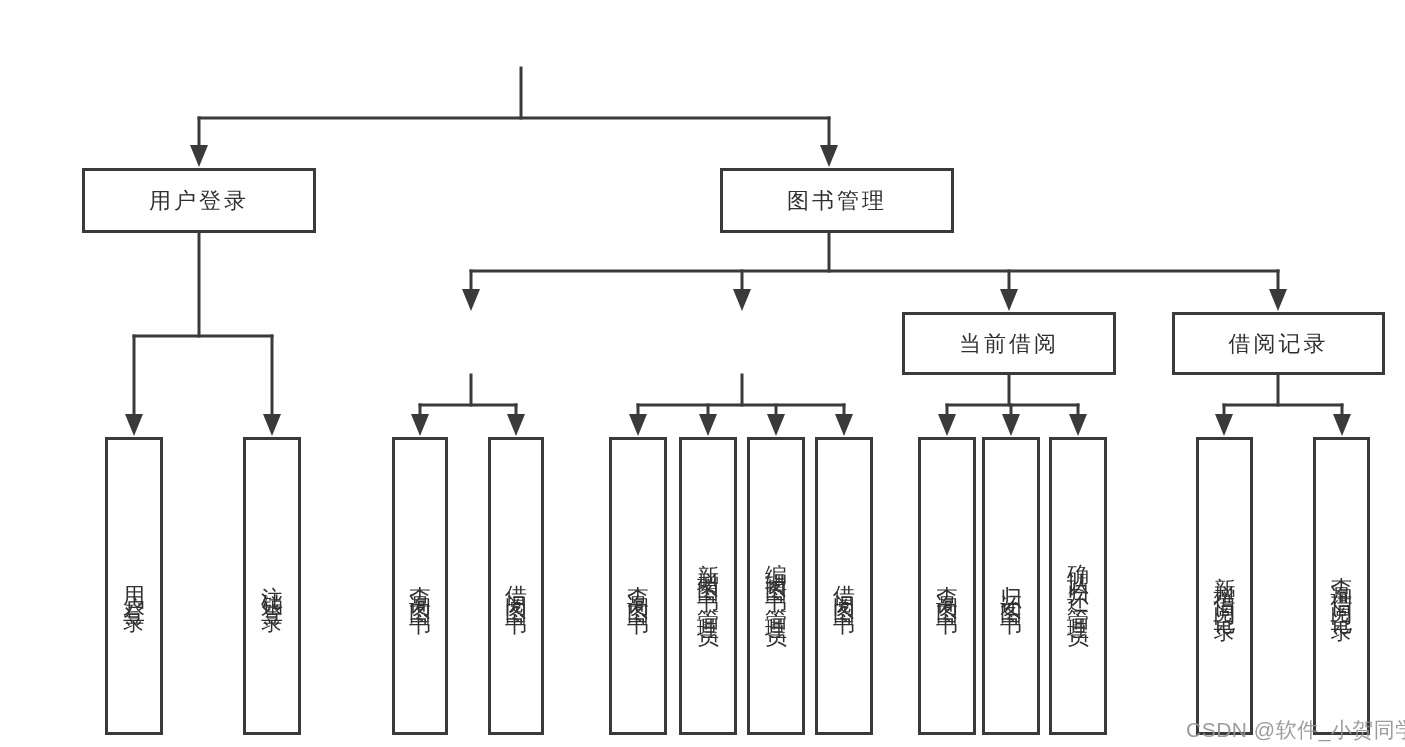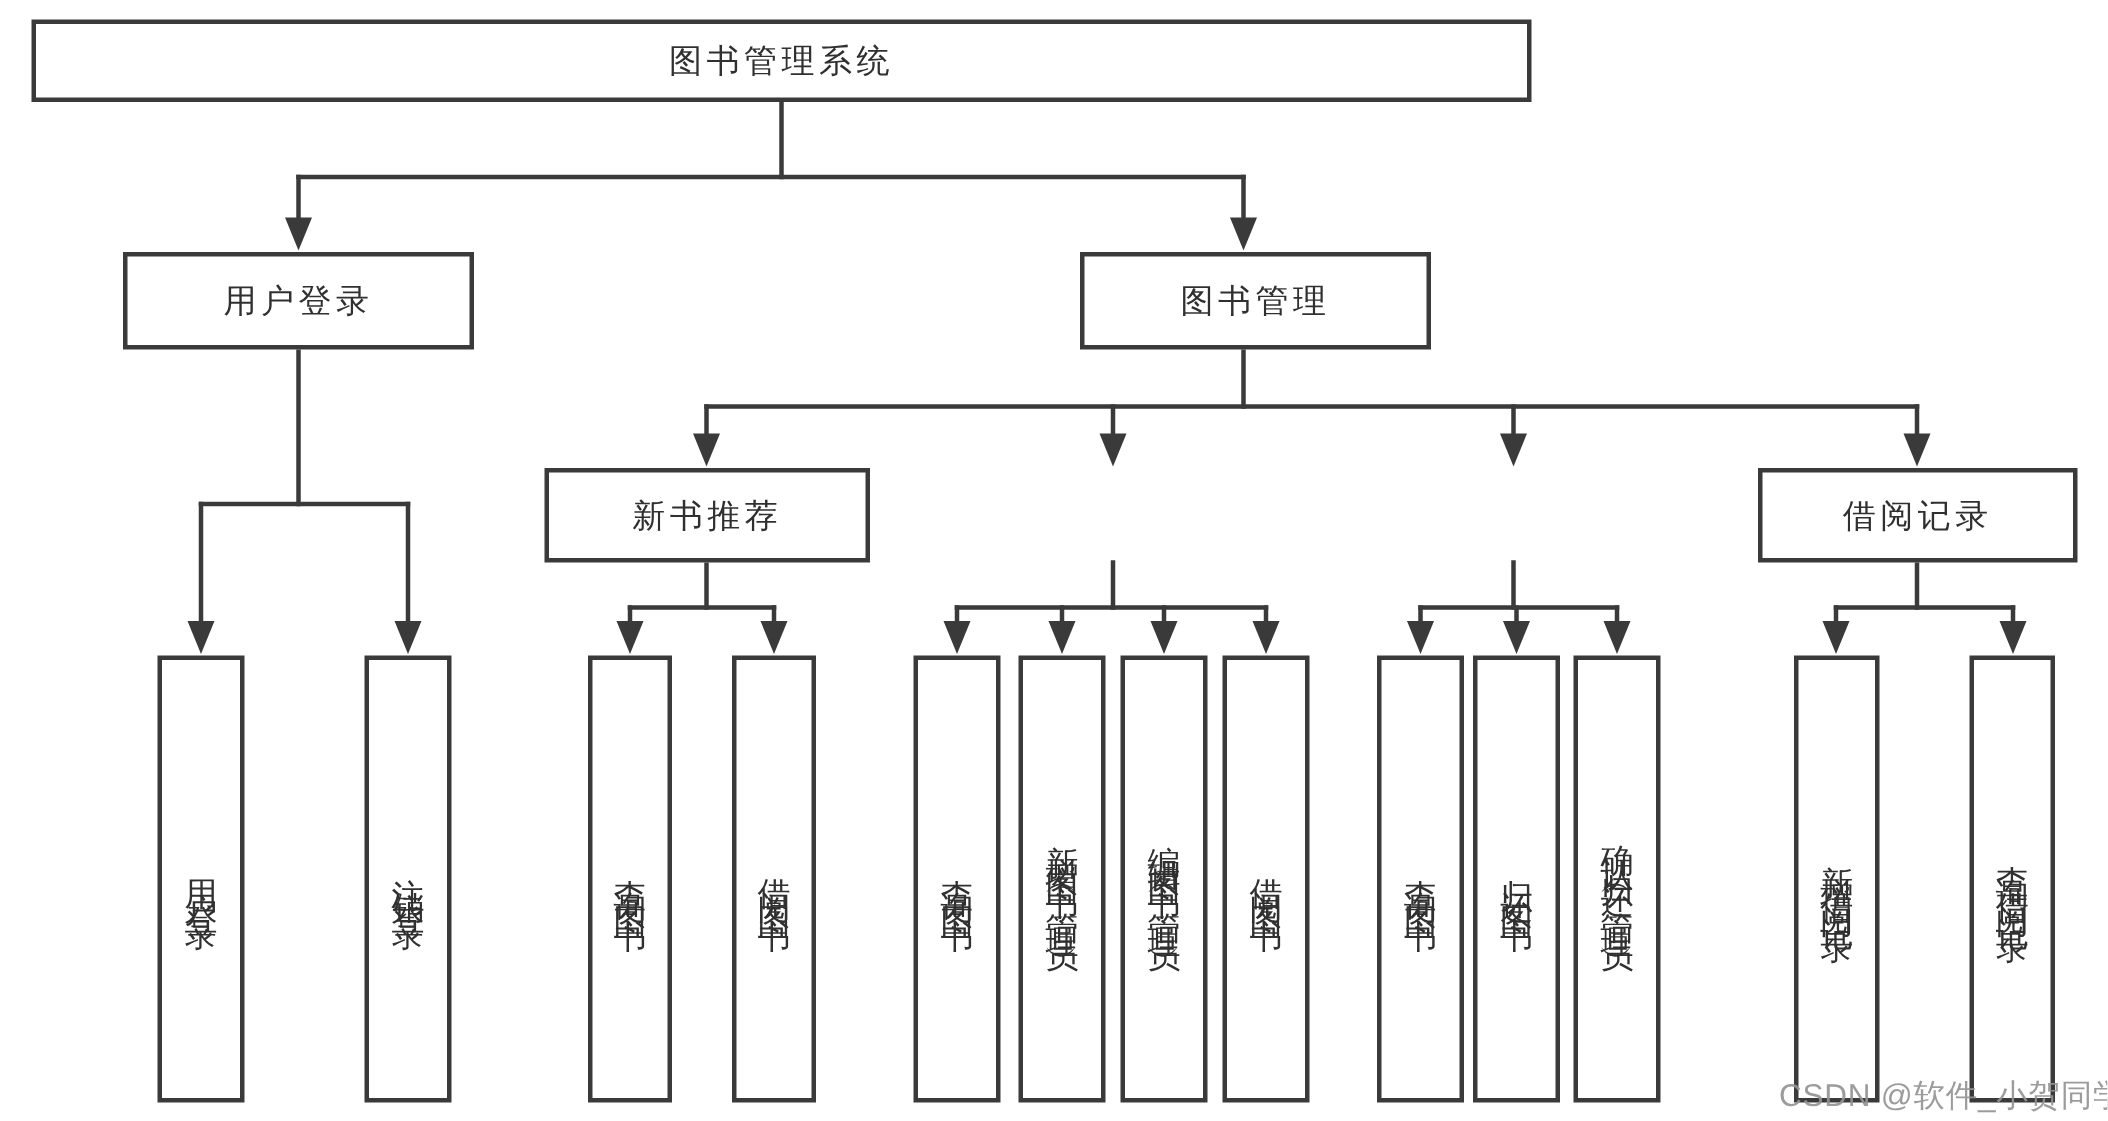--- a/index.html
+++ b/index.html
@@ -92,26 +92,25 @@
       <polygon points="767,414 785,414 776,436"></polygon>
       <polygon points="835,414 853,414 844,436"></polygon>
       <polygon points="938,414 956,414 947,436"></polygon>
       <polygon points="1002,414 1020,414 1011,436"></polygon>
       <polygon points="1069,414 1087,414 1078,436"></polygon>
       <polygon points="1215,414 1233,414 1224,436"></polygon>
       <polygon points="1333,414 1351,414 1342,436"></polygon>
     </g>
   </svg>
 
-  <div class="box" style="left:21px; top:13px; width:1000px; height:55px;">图书管理系统</div>
 
   <div class="box" style="left:82px; top:168px; width:234px; height:65px;">用户登录</div>
   <div class="box" style="left:720px; top:168px; width:234px; height:65px;">图书管理</div>
 
-  <div class="box" style="left:363px; top:312px; width:217px; height:63px;">新书推荐</div>
+  <div class="box" style="left:902px; top:312px; width:214px; height:63px;">当前借阅</div>
   <div class="box" style="left:1172px; top:312px; width:213px; height:63px;">借阅记录</div>
 
   <div class="box vbox" style="left:105px; top:437px; width:58px; height:298px;">用户登录</div>
   <div class="box vbox" style="left:243px; top:437px; width:58px; height:298px;">注销登录</div>
 
   <div class="box vbox" style="left:392px; top:437px; width:56px; height:298px;">查询图书</div>
   <div class="box vbox" style="left:488px; top:437px; width:56px; height:298px;">借阅图书</div>
 
   <div class="box vbox" style="left:609px; top:437px; width:58px; height:298px;">查询图书</div>
   <div class="box vbox" style="left:679px; top:437px; width:58px; height:298px;">新增图书（管理员）</div>

